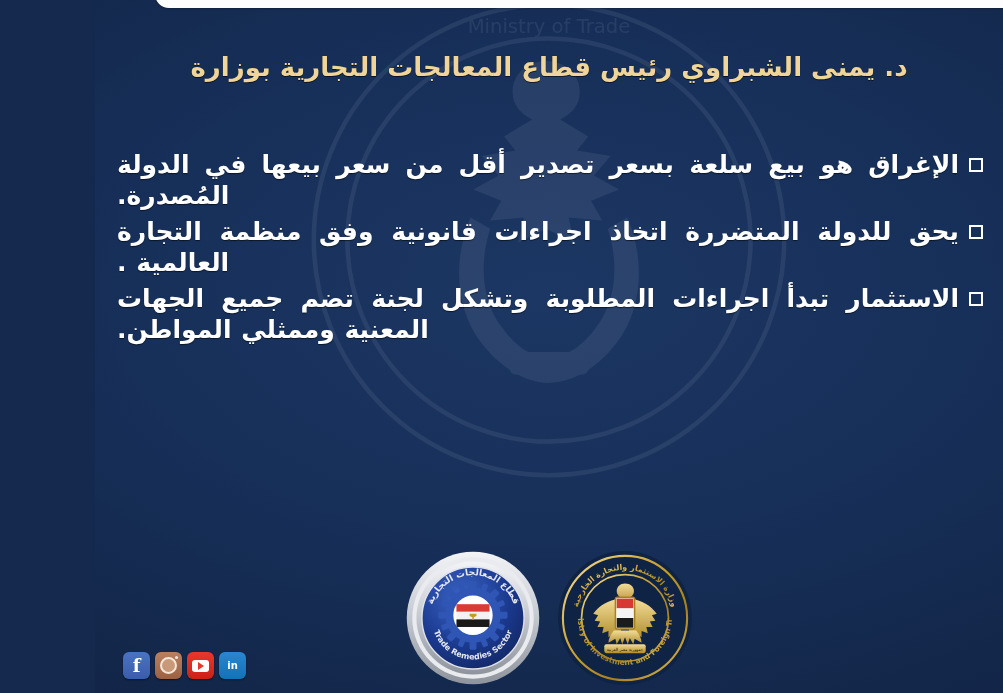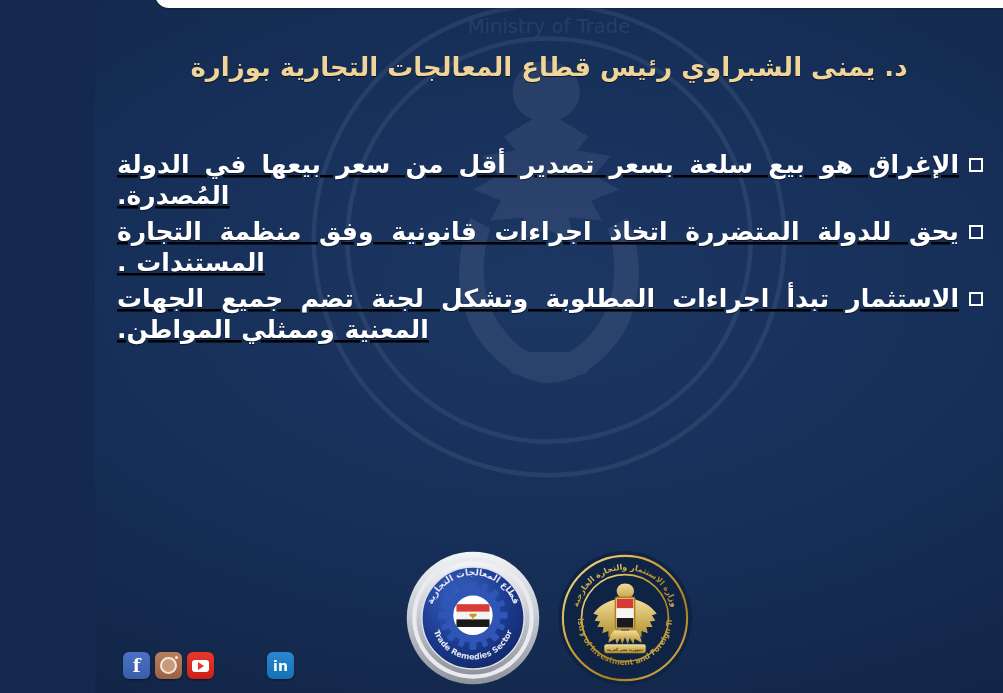--- a/index.html
+++ b/index.html
@@ -42,21 +42,21 @@
     text-shadow:0 1px 0 rgba(0,0,0,.55), 0 0 1px rgba(0,0,0,.4);
     box-sizing:border-box;
     margin-top:36px;
   }
   .title .ln{display:block;}
   .title .ln1{padding:0 8px;}
 
   
   .body-list{
     position:absolute;top:150px;right:16px;left:16px;
-    list-style:none;margin:0;padding:0;text-decoration:underline;
+    list-style:none;margin:0;padding:0;
   }
   .bullet{
     display:flex;flex-direction:row;align-items:flex-start;
     margin:0 0 6px 0;
   }
   .bullet .marker{
     flex:0 0 auto;
     width:22px;margin-top:6px;margin-left:6px;
     color:#ffffff;font-size:19px;line-height:1;
     text-align:center;
@@ -112,21 +112,21 @@
   .sicon.yt{background:linear-gradient(#e8382c,#cc2018);}
   .sicon.yt .play{
     width:17px;height:12px;border-radius:3px;background:#fff;
     display:flex;align-items:center;justify-content:center;
   }
   .sicon.yt .play:after{
     content:"";width:0;height:0;border-left:6px solid #e8382c;
     border-top:4px solid transparent;border-bottom:4px solid transparent;
     margin-left:1px;
   }
-  .sicon.li{background:linear-gradient(#2a86d0,#1273b5);font-size:14px;margin-left:48px;}
+  .sicon.li{background:linear-gradient(#2a86d0,#1273b5);font-size:10px;}
 </style>
 </head>
 <body>
 
 <div id="slide">
 
   <div class="watermark">
     <svg viewBox="0 0 200 200" xmlns="http://www.w3.org/2000/svg" aria-hidden="true">
       <g fill="none" stroke="#cfd9ec" stroke-width="1.6">
         <circle cx="100" cy="100" r="84"></circle>
@@ -152,21 +152,21 @@
   <ul class="body-list">
 
     <li class="bullet">
       <span class="marker"><span class="sq"></span></span>
       <span class="txt">الإغراق هو بيع سلعة بسعر تصدير أقل من سعر بيعها في الدولة المُصدرة.</span>
     </li>
 
 
     <li class="bullet">
       <span class="marker"><span class="sq"></span></span>
-      <span class="txt">يحق للدولة المتضررة اتخاذ اجراءات قانونية وفق منظمة التجارة المستندات .</span>
+      <span class="txt">يحق للدولة المتضررة اتخاذ اجراءات قانونية وفق منظمة التجارة العالمية .</span>
     </li>
 
 
     <li class="bullet">
       <span class="marker"><span class="sq"></span></span>
       <span class="txt">الاستثمار تبدأ اجراءات المطلوبة وتشكل لجنة تضم جميع الجهات المعنية وممثلي المواطن.</span>
     </li>
 
   </ul>
 

